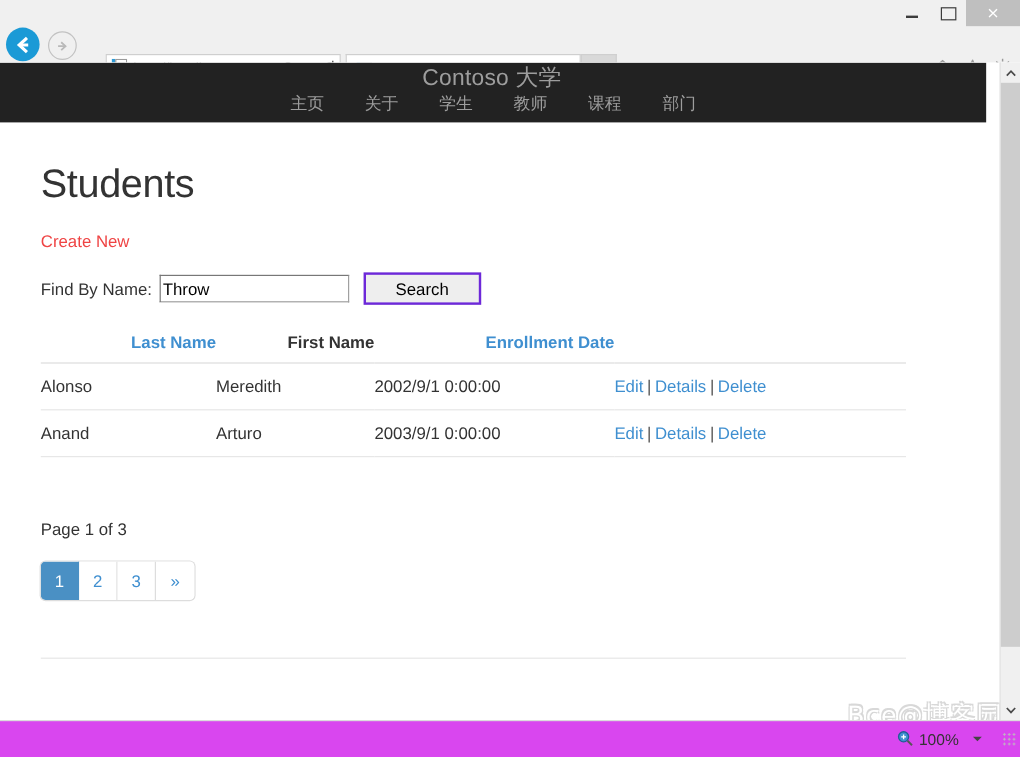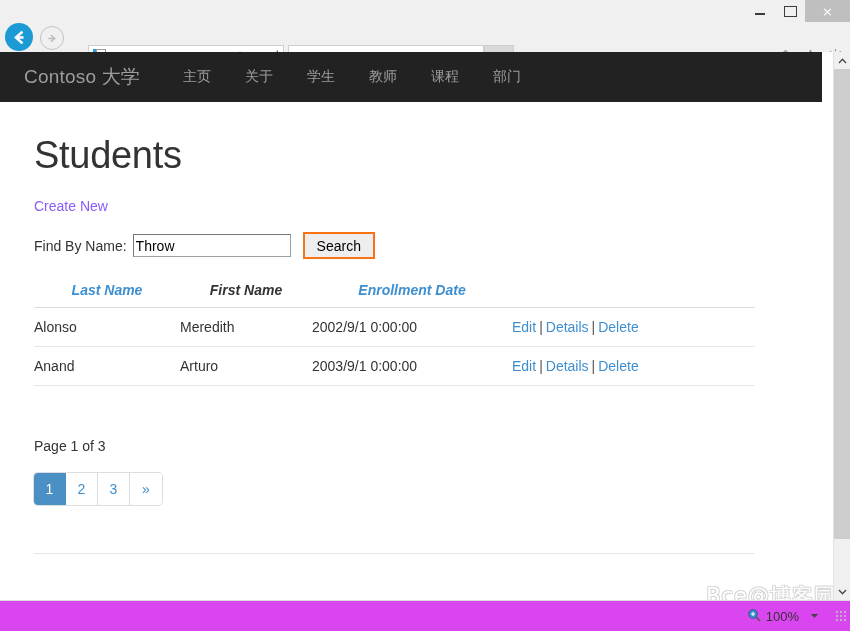--- a/index.html
+++ b/index.html
@@ -190,20 +190,21 @@
     background: #ffffff;
     overflow: hidden;
   }
 
   .navbar {
     width: 822px;
     height: 50px;
     background: #222222;
     display: flex;
     align-items: center;
+    flex-direction: column;
   }
   .brand {
     color: #9d9d9d;
     font-size: 19px;
     margin-left: 24px;
     margin-right: 26px;
     letter-spacing: 0.2px;
     font-family: "Liberation Sans", sans-serif;
   }
   .navlinks {
@@ -211,30 +212,30 @@
     align-items: center;
   }
   .navlink {
     color: #9d9d9d;
     font-size: 14px;
     padding: 0 17px;
     text-decoration: none;
     font-family: "Liberation Sans", sans-serif;
   }
   h1.page-title {
-    font-size: 38px;
+    font-size: 33px;
     font-weight: normal;
     color: #333;
     margin: 32px 0 0 34px;
     letter-spacing: -0.3px;
   }
   .create-new {
     display: block;
     margin: 21px 0 0 34px;
-    color: #8b5cf6;
+    color: #ef4444;
     font-size: 14px;
     text-decoration: none;
   }
   .search-row {
     margin: 18px 0 0 34px;
     display: flex;
     align-items: center;
     font-size: 14px;
     color: #333;
   }
@@ -249,43 +250,42 @@
     font-size: 14px;
     font-family: "Liberation Sans", sans-serif;
     padding: 1px 2px;
     color: #000;
     box-sizing: content-box;
     outline: none;
   }
   .search-btn {
     margin-left: 12px;
     height: 27px;
-    padding: 0 12px;
+    padding: 0 25px;
     background: #eeeeee;
-    border: 2px solid #f97316;
+    border: 2px solid #6d28d9;
     font-size: 14px;
     font-family: "Liberation Sans", sans-serif;
     color: #000;
     cursor: pointer;
   }
 
   table.students {
     margin: 23px 0 0 34px;
     width: 721px;
     border-collapse: collapse;
     font-size: 14px;
   }
   table.students th {
-    text-align: center;
+    text-align: right;
     padding: 0 0 9px 0;
     font-size: 14px;
     font-weight: bold;
     color: #333;
     border-bottom: 1px solid #dddddd;
-    font-style: italic;
   }
   table.students th a {
     color: #3f8fd0;
     text-decoration: none;
   }
   table.students td {
     padding: 11px 0 11px 0;
     border-bottom: 1px solid #e7e7e7;
     color: #333;
     vertical-align: middle;

